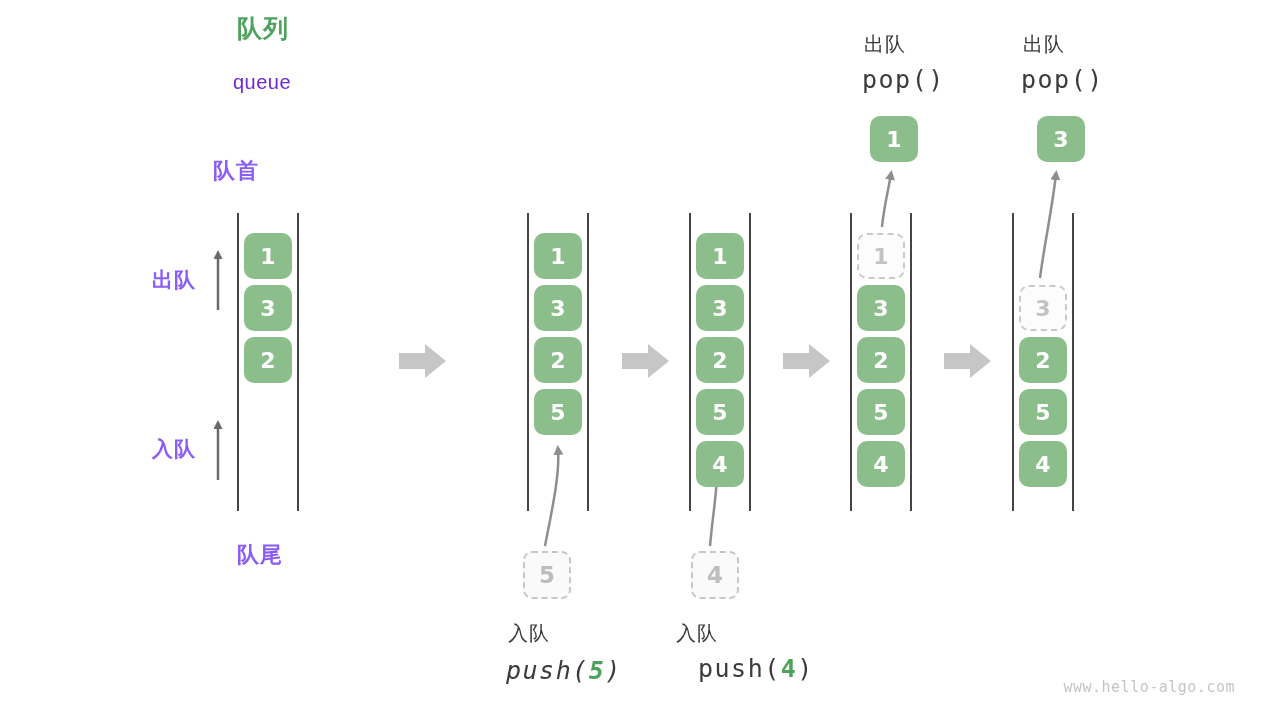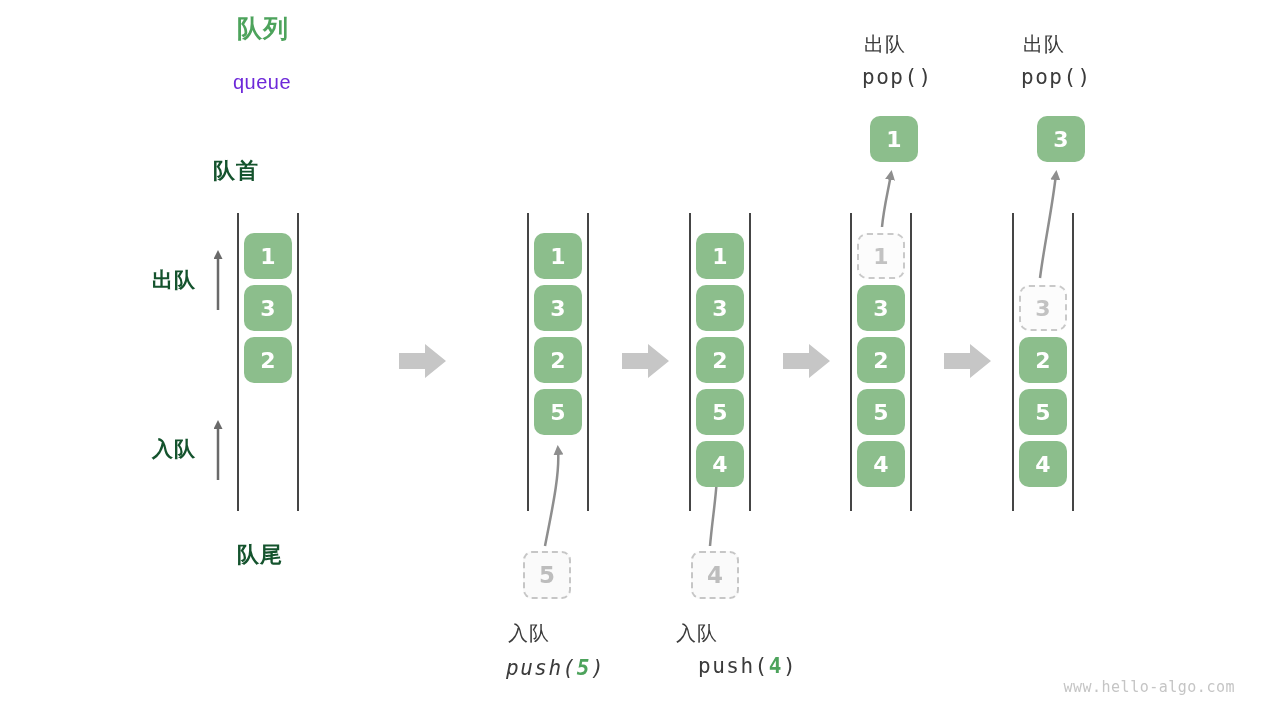--- a/index.html
+++ b/index.html
@@ -4,23 +4,23 @@
 <style>
   html,body{margin:0;padding:0;background:#fff;}
   .canvas{
     position:relative;width:1280px;height:720px;background:#ffffff;overflow:hidden;
     font-family:"Liberation Sans",sans-serif;color:var(--text-dark,#3f3f3f);
   }
   .overlay{position:absolute;left:0;top:0;width:1280px;height:720px;pointer-events:none;}
   .abs{position:absolute;}
   .title-zh{font-size:25px;font-weight:bold;color:var(--title-green,#4da35c);letter-spacing:1px;}
   .title-en{font-size:20px;color:#6d28d9;letter-spacing:0.5px;}
-  .lbl{font-size:22px;font-weight:bold;color:#14532d;letter-spacing:1px;white-space:nowrap;}
+  .lbl{font-size:22px;font-weight:bold;color:#8b5cf6;letter-spacing:1px;white-space:nowrap;}
   .oplabel{font-size:20px;color:#3b3b3b;letter-spacing:1px;white-space:nowrap;}
-  .code{font-family:"DejaVu Sans Mono",monospace;font-size:21px;color:#3b3b3b;letter-spacing:1.5px;white-space:nowrap;}
+  .code{font-family:"DejaVu Sans Mono",monospace;font-size:25px;color:#3b3b3b;letter-spacing:1.5px;white-space:nowrap;}
   .code .arg{color:var(--title-green,#4da35c);font-weight:bold;}
   .qcol{
     position:absolute;top:213px;height:298px;width:62px;box-sizing:border-box;
     border-left:2px solid var(--line-dark,#454545);border-right:2px solid var(--line-dark,#454545);
   }
   .qbox{
     position:absolute;width:48px;height:46px;border-radius:10px;
     background:var(--box-green,#8cbe8c);
     color:#ffffff;font-size:22px;font-weight:600;
     display:flex;align-items:center;justify-content:center;

